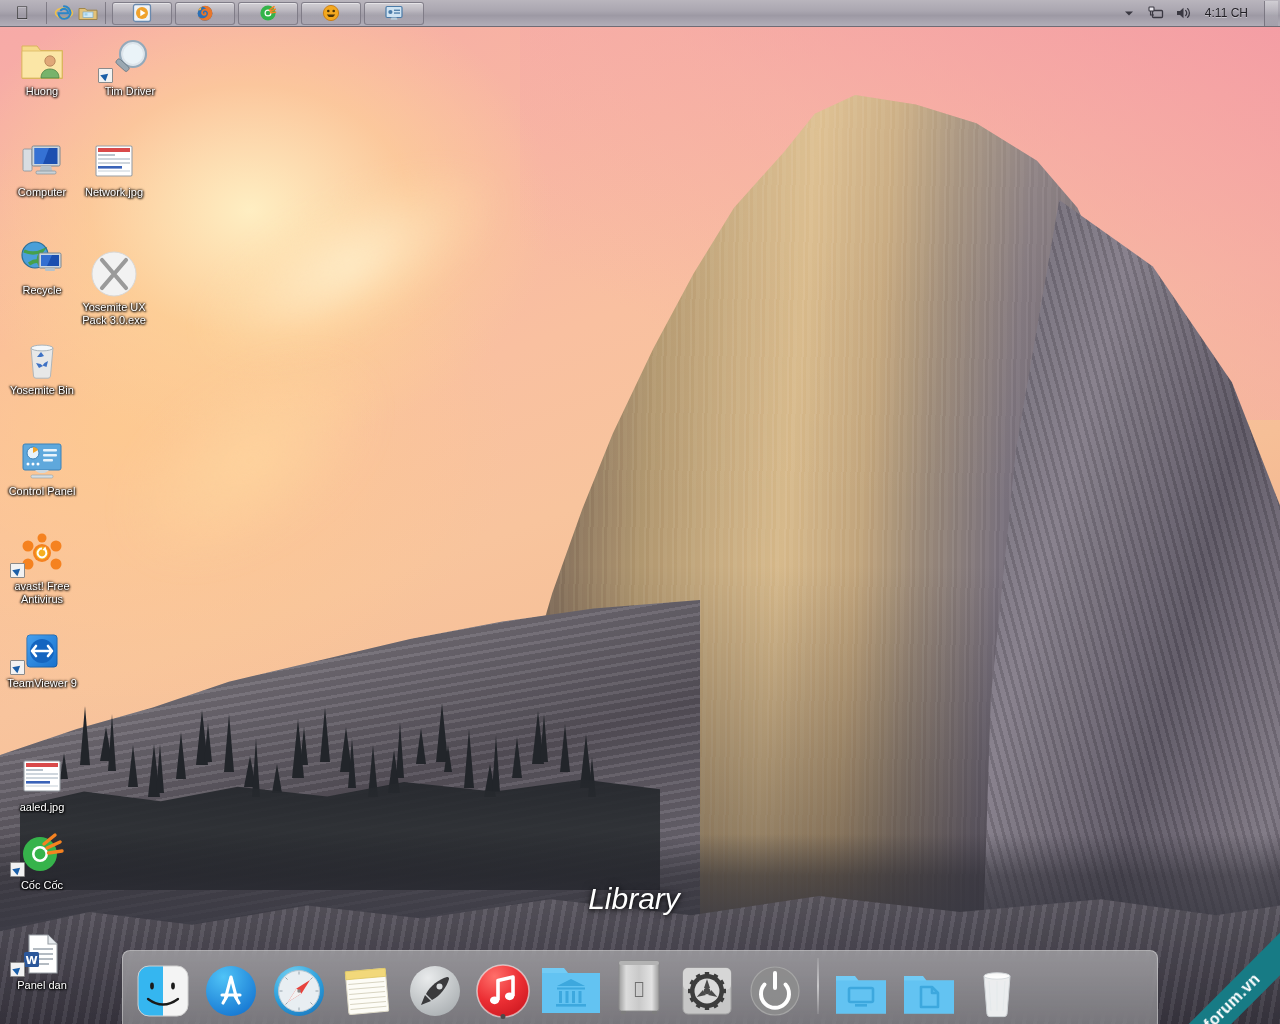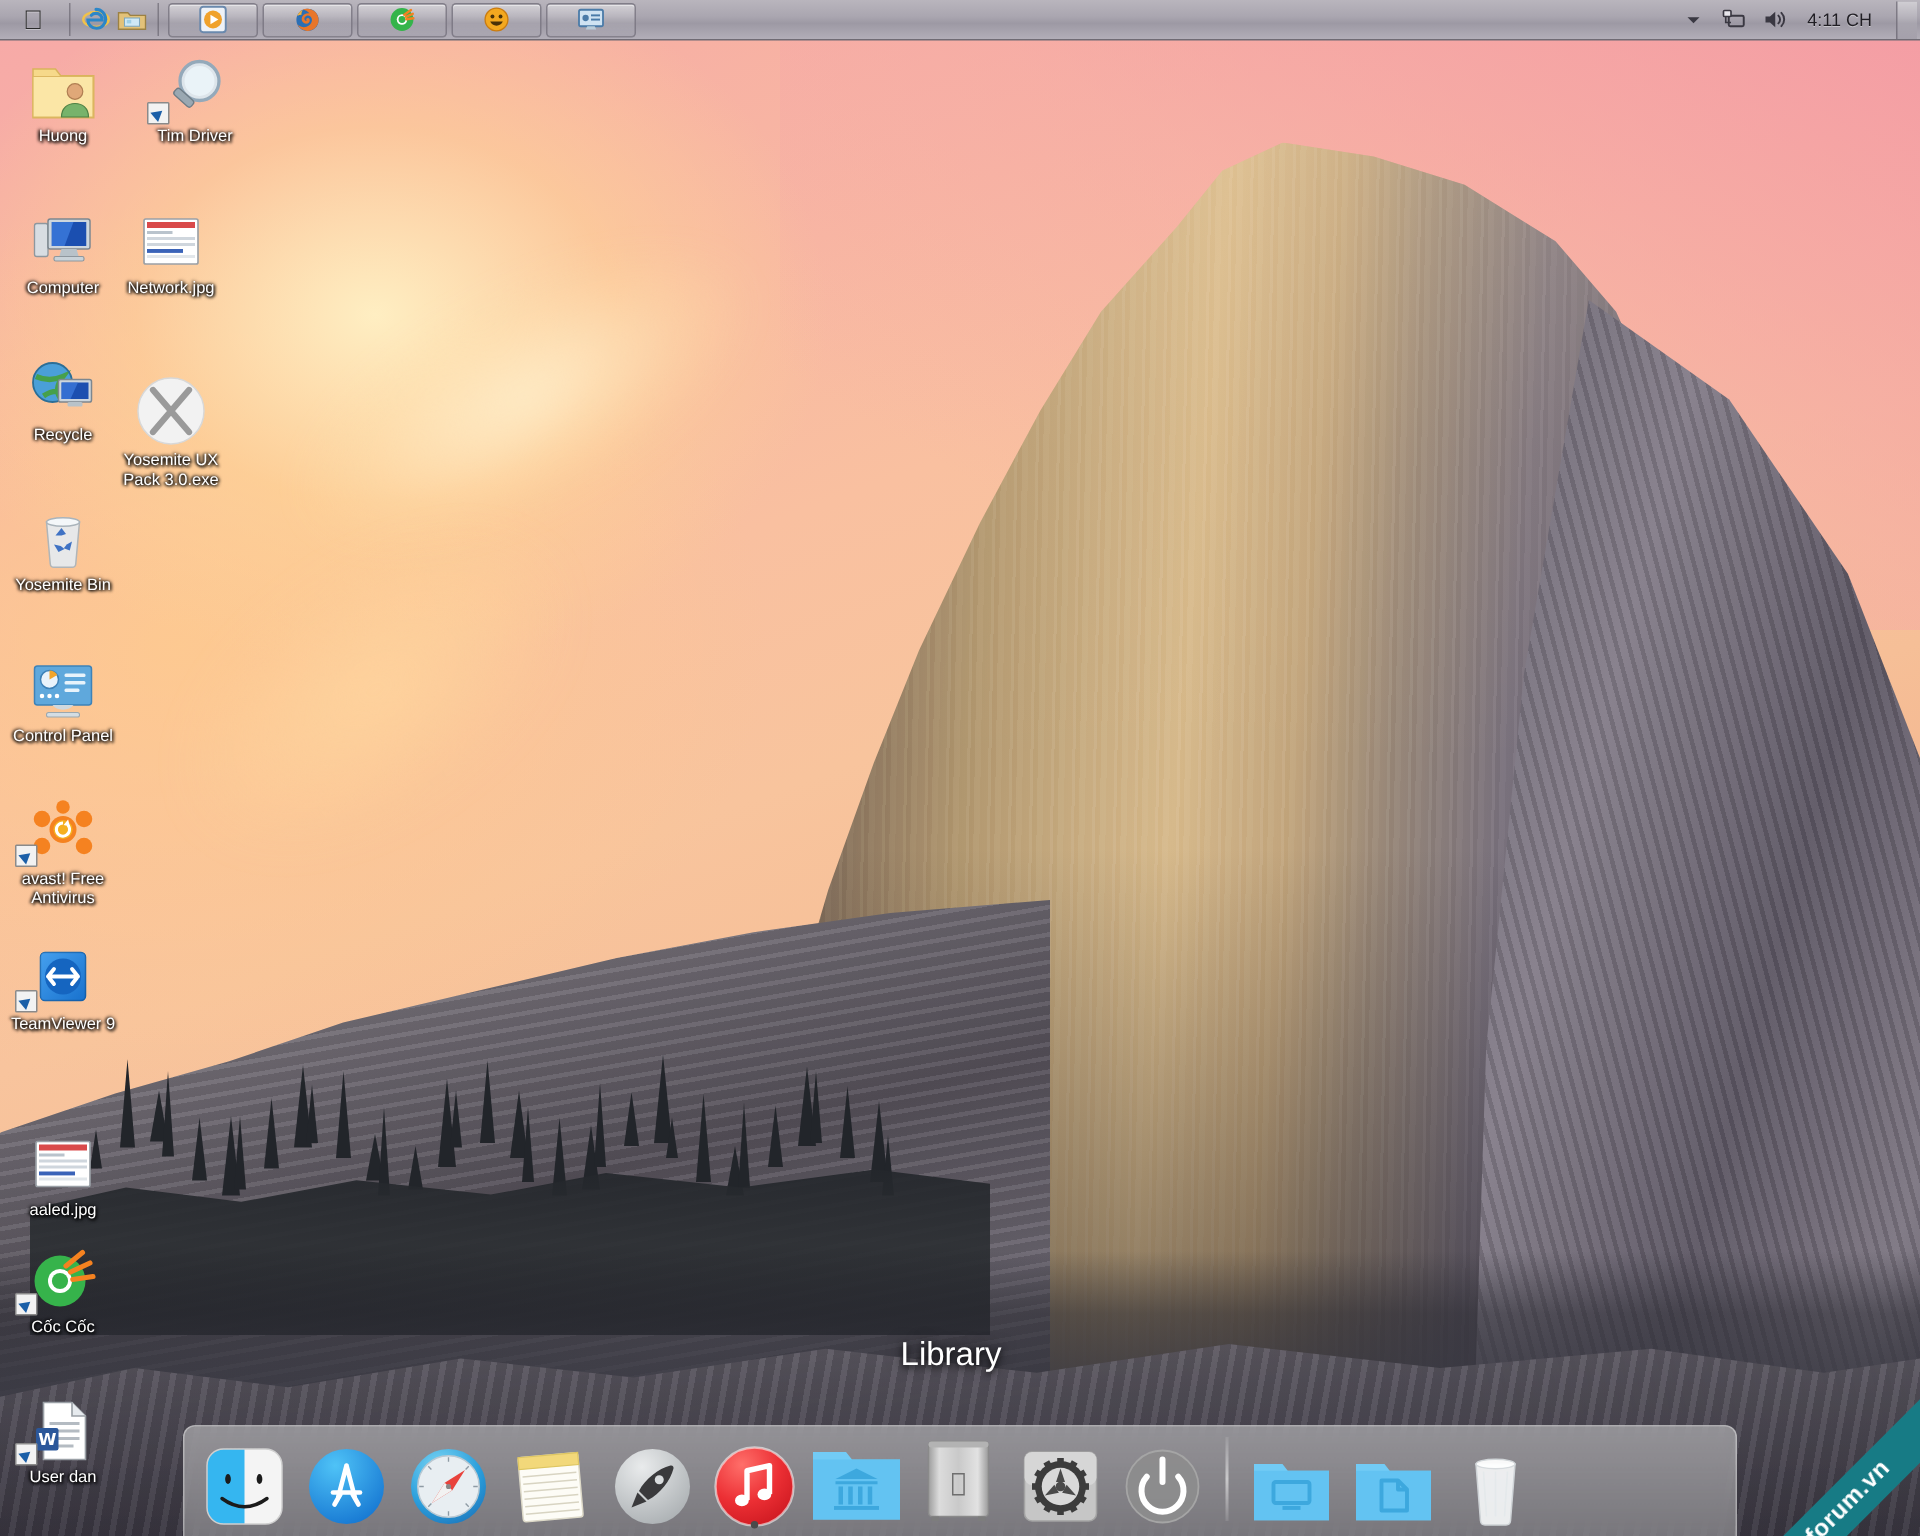--- a/index.html
+++ b/index.html
@@ -230,23 +230,24 @@
     padding:0 8px 4px 8px; gap:4px; z-index:30;
     backdrop-filter:blur(6px);
   }
   .dock-item { position:relative; width:64px; height:70px; display:flex; align-items:flex-end; justify-content:center; cursor:pointer; }
   .dock-item .ico { width:58px; height:58px; position:relative; }
   .dock-item.big .ico { width:66px; height:66px; }
   .run-dot { position:absolute; bottom:1px; left:50%; transform:translateX(-50%); width:5px; height:5px; border-radius:50%; background:#4a4a4a; }
   .dock-sep { width:2px; height:56px; align-self:center; background:linear-gradient(180deg, rgba(255,255,255,.1), rgba(255,255,255,.55), rgba(255,255,255,.1)); margin:0 6px; }
   #dock-tooltip {
     position:absolute; left:634px; bottom:108px; transform:translateX(-50%);
-    font-size:22px; color:#fff; z-index:31;
+    font-size:30px; color:#fff; z-index:31;
     text-shadow:0 1px 4px rgba(0,0,0,.85), 0 0 10px rgba(0,0,0,.6);
     white-space:nowrap;
+    font-style:italic;
   }
 
   
   #watermark {
     position:absolute; right:-44px; bottom:4px; width:190px; height:30px;
     background:#177b85; transform:rotate(-45deg); transform-origin:center;
     display:flex; align-items:center; justify-content:center; z-index:60;
   }
   #watermark span { font-size:16px; font-weight:bold; color:#fff; letter-spacing:.4px; }
 </style>
@@ -583,21 +584,21 @@
             <rect x="13" y="16" width="20" height="2"></rect>
             <rect x="13" y="21" width="20" height="2"></rect>
             <rect x="13" y="26" width="20" height="2"></rect>
             <rect x="13" y="31" width="16" height="2"></rect>
           </g>
       <rect x="4" y="20" width="15" height="15" rx="1.5" fill="#2b579a"></rect>
       <text x="11.5" y="31.5" font-size="11" font-weight="bold" text-anchor="middle" fill="#fff" font-family="DejaVu Sans">W</text>
     </svg>
         <span class="shortcut-arrow"></span>
       </div>
-      <div class="lbl">User dan</div>
+      <div class="lbl">Panel dan</div>
     </div>
   </div>
 
 <div id="dock-tooltip">Library</div>
 
 <div id="dock">
 
   <div class="dock-item">
     <div class="ico">
       <svg width="58" height="58" viewBox="0 0 58 58">

